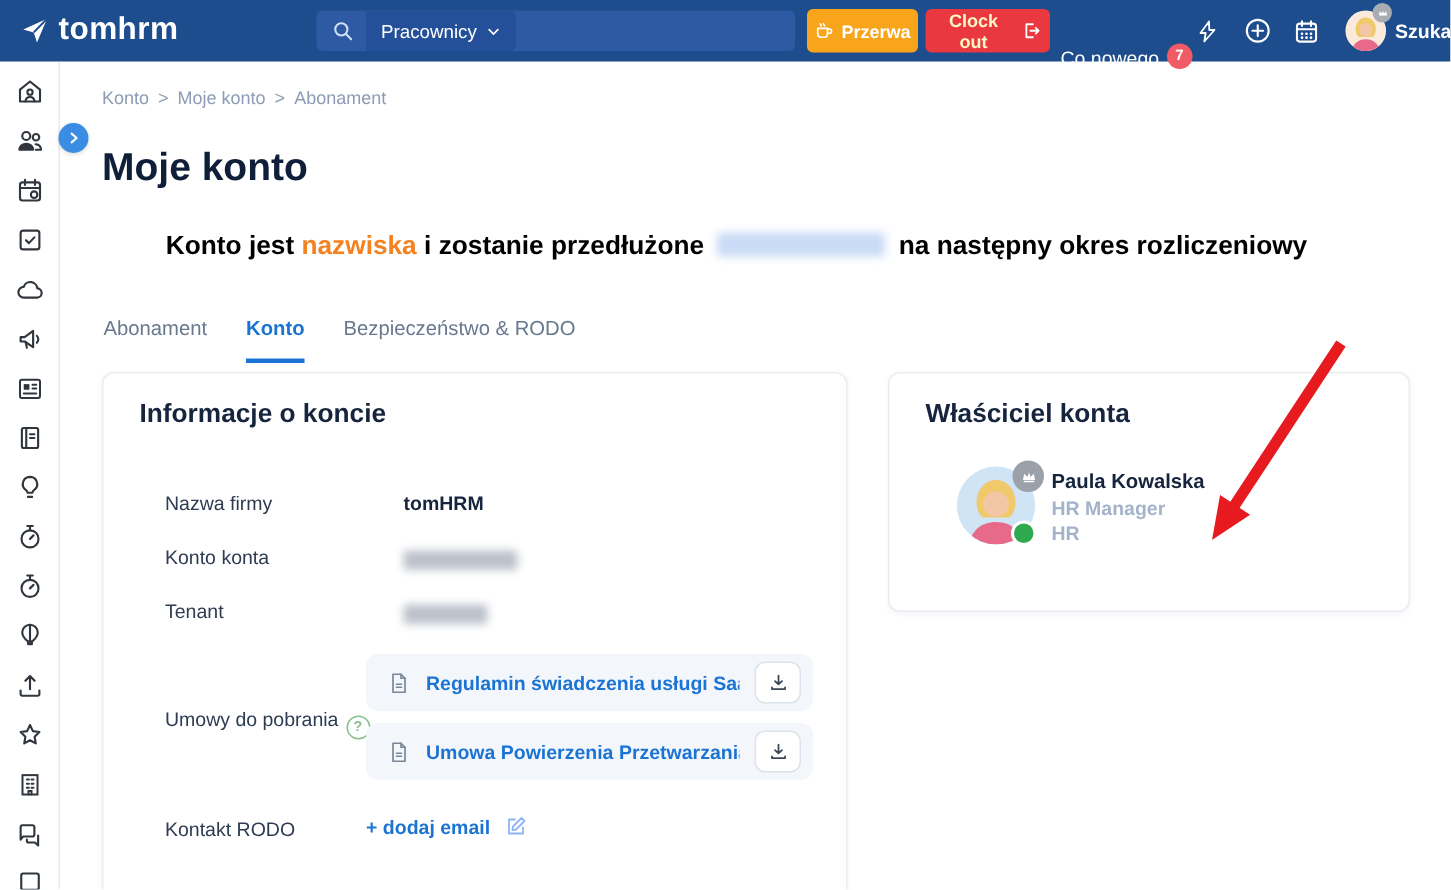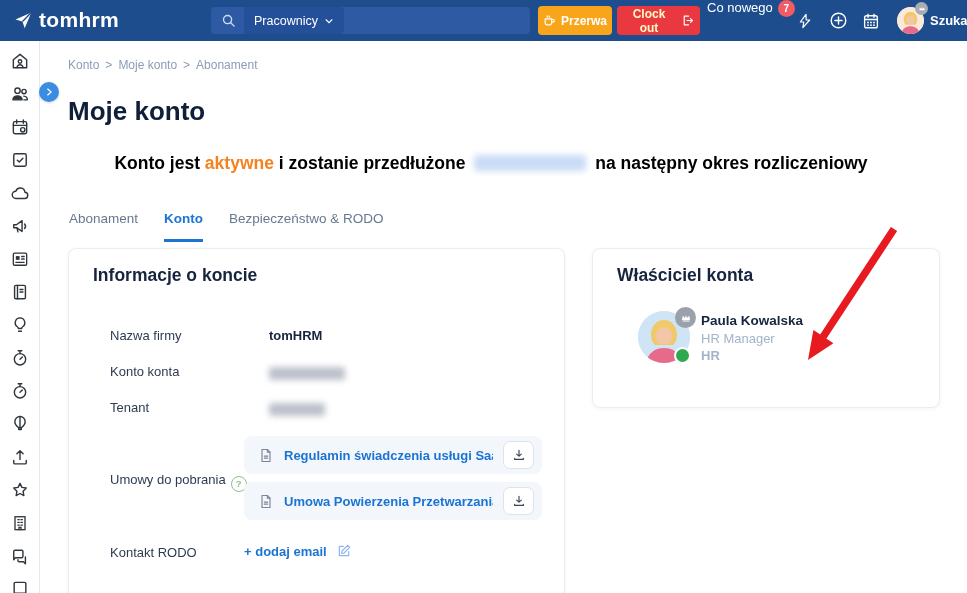--- a/index.html
+++ b/index.html
@@ -13,21 +13,21 @@
   .topbar{position:absolute;left:0;top:0;width:967px;height:41px;background:#1d4d8d;z-index:20;}
   .logo{position:absolute;left:13px;top:8px;display:flex;align-items:center;gap:6px;color:#fff;}
   .logo-text{font-size:21px;font-weight:700;letter-spacing:.3px;}
   .searchbox{position:absolute;left:211px;top:7px;width:319px;height:27px;background:#2d5aa3;border-radius:4px;display:flex;align-items:center;}
   .searchbox .mag{margin:0 8px 0 10px;}
   .searchbox input{flex:1;background:transparent;border:none;outline:none;color:#d4e2f7;font-size:12.5px;font-family:"Liberation Sans",sans-serif;min-width:0;}
   .searchbox input::placeholder{color:#c9daf4;opacity:1;}
   .search-scope{height:27px;background:#24509a;border-radius:0 4px 4px 0;display:flex;align-items:center;gap:6px;padding:0 10px;color:#fff;font-size:12.5px;cursor:pointer;white-space:nowrap;}
   .btn-break{position:absolute;left:538px;top:6px;width:74px;height:29px;background:#f9a51b;border:none;border-radius:4px;color:#fff;font-weight:700;font-size:12px;display:flex;align-items:center;justify-content:center;gap:5px;cursor:pointer;font-family:"Liberation Sans",sans-serif;}
   .btn-clockout{position:absolute;left:617px;top:6px;width:83px;height:29px;background:#e93840;border:none;border-radius:4px;color:#fef9c3;font-weight:700;font-size:12px;display:flex;align-items:center;justify-content:center;gap:6px;cursor:pointer;font-family:"Liberation Sans",sans-serif;}
-  .whats-new{position:absolute;left:707px;top:0;height:46px;display:flex;align-items:flex-start;gap:5px;color:#fff;font-size:13px;cursor:pointer;}
+  .whats-new{position:absolute;left:707px;top:0;height:46px;display:flex;align-items:flex-end;gap:5px;color:#fff;font-size:13px;cursor:pointer;}
   .badge{width:17px;height:17px;border-radius:50%;background:#f05b65;color:#fff;font-size:10px;font-weight:700;display:flex;align-items:center;justify-content:center;}
   .top-ic{position:absolute;top:0;height:41px;display:flex;align-items:center;cursor:pointer;}
   .avatar-wrap{position:absolute;left:897px;top:7px;display:flex;align-items:center;gap:6px;cursor:pointer;}
   .avatar{width:27px;height:27px;border-radius:50%;background:#f8e3cf;position:relative;overflow:visible;}
   .avatar .face{position:absolute;inset:0;border-radius:50%;overflow:hidden;}
   .crown-badge{position:absolute;top:-5px;right:-4px;width:13px;height:13px;border-radius:50%;background:#a9adb3;display:flex;align-items:center;justify-content:center;}
   .avatar-name{color:#fff;font-size:13px;font-weight:700;}
   
   .sidebar{position:absolute;left:0;top:41px;width:40px;height:552px;background:#fff;border-right:1px solid #e6e9ef;z-index:10;display:flex;flex-direction:column;align-items:center;padding-top:10px;gap:15px;box-sizing:border-box;}
   .side-item{width:20px;height:18px;color:#30363d;cursor:pointer;flex:0 0 auto;}
@@ -56,21 +56,21 @@
   .dl-link{flex:1;font-size:13px;font-weight:700;color:#1b74d3;text-decoration:none;white-space:nowrap;overflow:hidden;cursor:pointer;}
   .dl-btn{width:31px;height:28px;background:#fff;border:1px solid #dde3ea;border-radius:7px;display:flex;align-items:center;justify-content:center;cursor:pointer;padding:0;}
   .help{display:inline-flex;width:14px;height:14px;border:1.4px solid #8bc08a;border-radius:50%;color:#8bc08a;font-size:9.5px;font-weight:700;align-items:center;justify-content:center;vertical-align:-3px;margin-left:5px;cursor:pointer;}
   .rodo-action{position:absolute;left:175px;font-size:13px;font-weight:700;color:#1b74d3;display:flex;align-items:center;gap:9px;cursor:pointer;}
   
   .owner-avatar{position:absolute;left:45px;top:62px;width:52px;height:52px;border-radius:50%;background:#cfe4f5;}
   .owner-avatar .face{position:absolute;inset:0;border-radius:50%;overflow:hidden;}
   .owner-crown{position:absolute;top:-4px;right:-6px;width:21px;height:21px;border-radius:50%;background:#9ba1a9;display:flex;align-items:center;justify-content:center;}
   .owner-dot{position:absolute;right:-1px;bottom:-1px;width:13px;height:13px;border-radius:50%;background:#2fa94e;border:2.5px solid #fff;}
   .owner-name{position:absolute;left:108px;top:64px;font-size:13.5px;font-weight:700;color:#16243d;text-align:right;}
-  .owner-role{position:absolute;left:108px;top:82px;font-size:13px;font-weight:400;color:#a3b3ca;}
+  .owner-role{position:absolute;left:108px;top:82px;font-size:13px;font-weight:700;color:#a3b3ca;}
   .owner-dept{position:absolute;left:108px;top:99px;font-size:13px;font-weight:700;color:#a3b3ca;}
   .owner-btn{position:absolute;left:93px;top:118px;height:31px;padding:0 15px;background:#fff;border:1px solid #d9dee6;border-radius:4px;font-size:12.5px;font-weight:700;color:#2b3a55;cursor:pointer;font-family:"Liberation Sans",sans-serif;}
   .arrow-overlay{position:absolute;left:0;top:0;width:967px;height:593px;pointer-events:none;z-index:40;}
 </style>
 </head>
 <body>
 
 <div class="topbar">
   <div class="logo">
     <span>
@@ -287,21 +287,21 @@
     <span>&gt;</span>
     <span class="crumb">Moje konto</span>
     <span>&gt;</span>
     <span class="crumb">Abonament</span>
   </div>
 
   <h1 class="page-title" style="margin:0;">Moje konto</h1>
 
   <div class="status-line">
     <span>Konto jest</span>
-    <span class="hl">aktywne</span>
+    <span class="hl">nazwiska</span>
     <span>i zostanie przedłużone</span>
     <span class="blur-date"></span>
     <span>na następny okres rozliczeniowy</span>
   </div>
 
   <div class="tabs">
     <span class="tab">Abonament</span>
     <span class="tab active">Konto</span>
     <span class="tab">Bezpieczeństwo &amp; RODO</span>
   </div>

